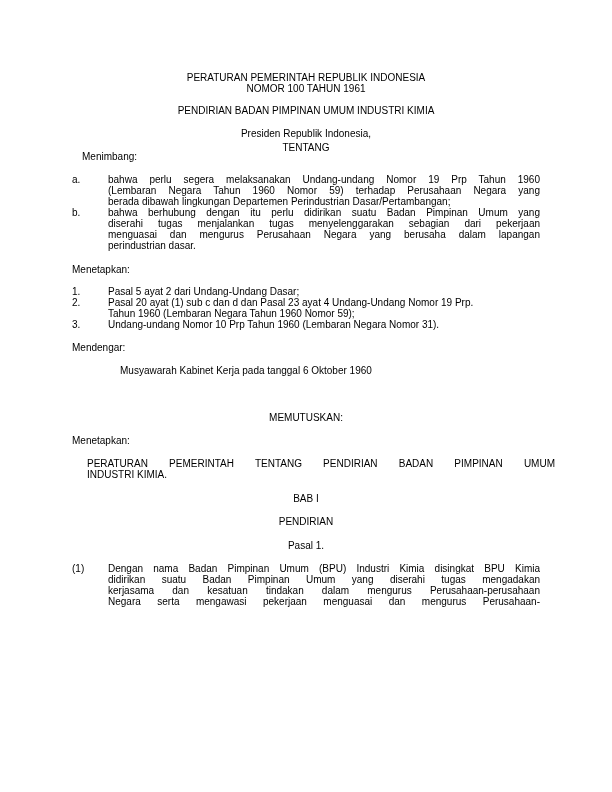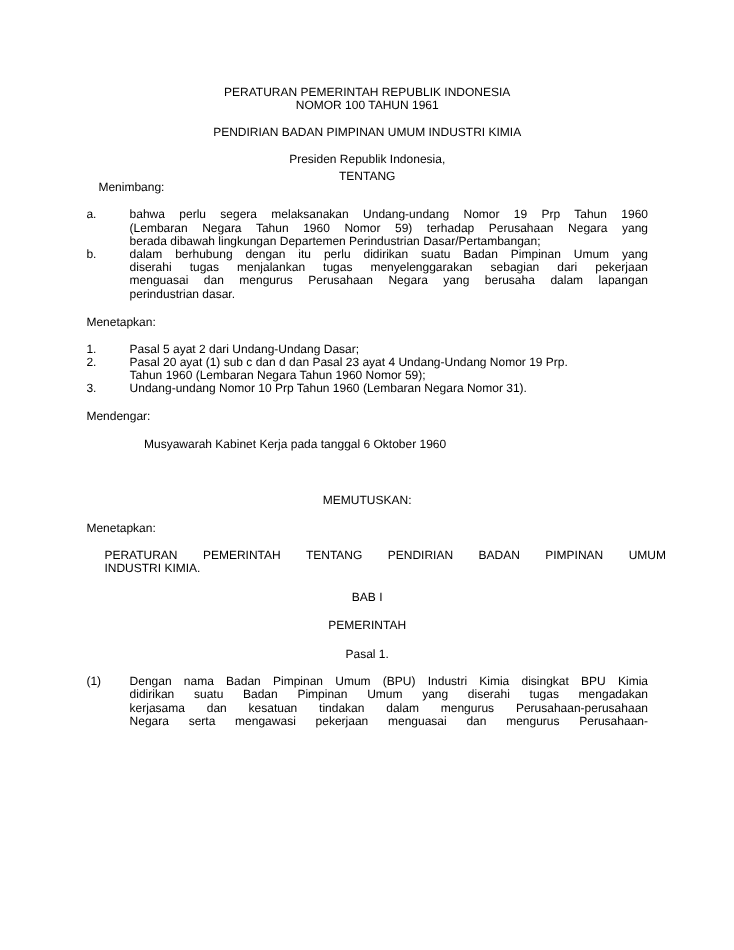--- a/index.html
+++ b/index.html
@@ -35,21 +35,21 @@
     <div class="body">
       <span class="jline">bahwa perlu segera melaksanakan Undang-undang Nomor 19 Prp Tahun 1960</span>
       <span class="jline">(Lembaran Negara Tahun 1960 Nomor 59) terhadap Perusahaan Negara yang</span>
       <span class="jline last">berada dibawah lingkungan Departemen Perindustrian Dasar/Pertambangan;</span>
     </div>
   </div>
 
   <div class="item" style="top:207px;">
     <span class="marker">b.</span>
     <div class="body">
-      <span class="jline">dalam berhubung dengan itu perlu didirikan suatu Badan Pimpinan Umum yang</span>
+      <span class="jline">bahwa berhubung dengan itu perlu didirikan suatu Badan Pimpinan Umum yang</span>
       <span class="jline">diserahi tugas menjalankan tugas menyelenggarakan sebagian dari pekerjaan</span>
       <span class="jline">menguasai dan mengurus Perusahaan Negara yang berusaha dalam lapangan</span>
       <span class="jline last">perindustrian dasar.</span>
     </div>
   </div>
 
   <div class="line left" style="top:264px;">Menetapkan:</div>
 
   <div class="item" style="top:286px;">
     <span class="marker">1.</span>
@@ -76,21 +76,21 @@
 
   <div class="line center" style="top:412px;">MEMUTUSKAN:</div>
 
   <div class="line left" style="top:435px;">Menetapkan:</div>
   <div class="block" style="top:458px; left:87px; width:468px;">
     <span class="jline">PERATURAN PEMERINTAH TENTANG PENDIRIAN BADAN PIMPINAN UMUM</span>
     <span class="jline last">INDUSTRI KIMIA.</span>
   </div>
 
   <div class="line center" style="top:493px;">BAB I</div>
-  <div class="line center" style="top:516px;">PEMERINTAH</div>
+  <div class="line center" style="top:516px;">PENDIRIAN</div>
   <div class="line center" style="top:540px;">Pasal 1.</div>
 
   <div class="item" style="top:563px;">
     <span class="marker">(1)</span>
     <div class="body">
       <span class="jline">Dengan nama Badan Pimpinan Umum (BPU) Industri Kimia disingkat BPU Kimia</span>
       <span class="jline">didirikan suatu Badan Pimpinan Umum yang diserahi tugas mengadakan</span>
       <span class="jline">kerjasama dan kesatuan tindakan dalam mengurus Perusahaan-perusahaan</span>
       <span class="jline">Negara serta mengawasi pekerjaan menguasai dan mengurus Perusahaan-</span>
     </div>

